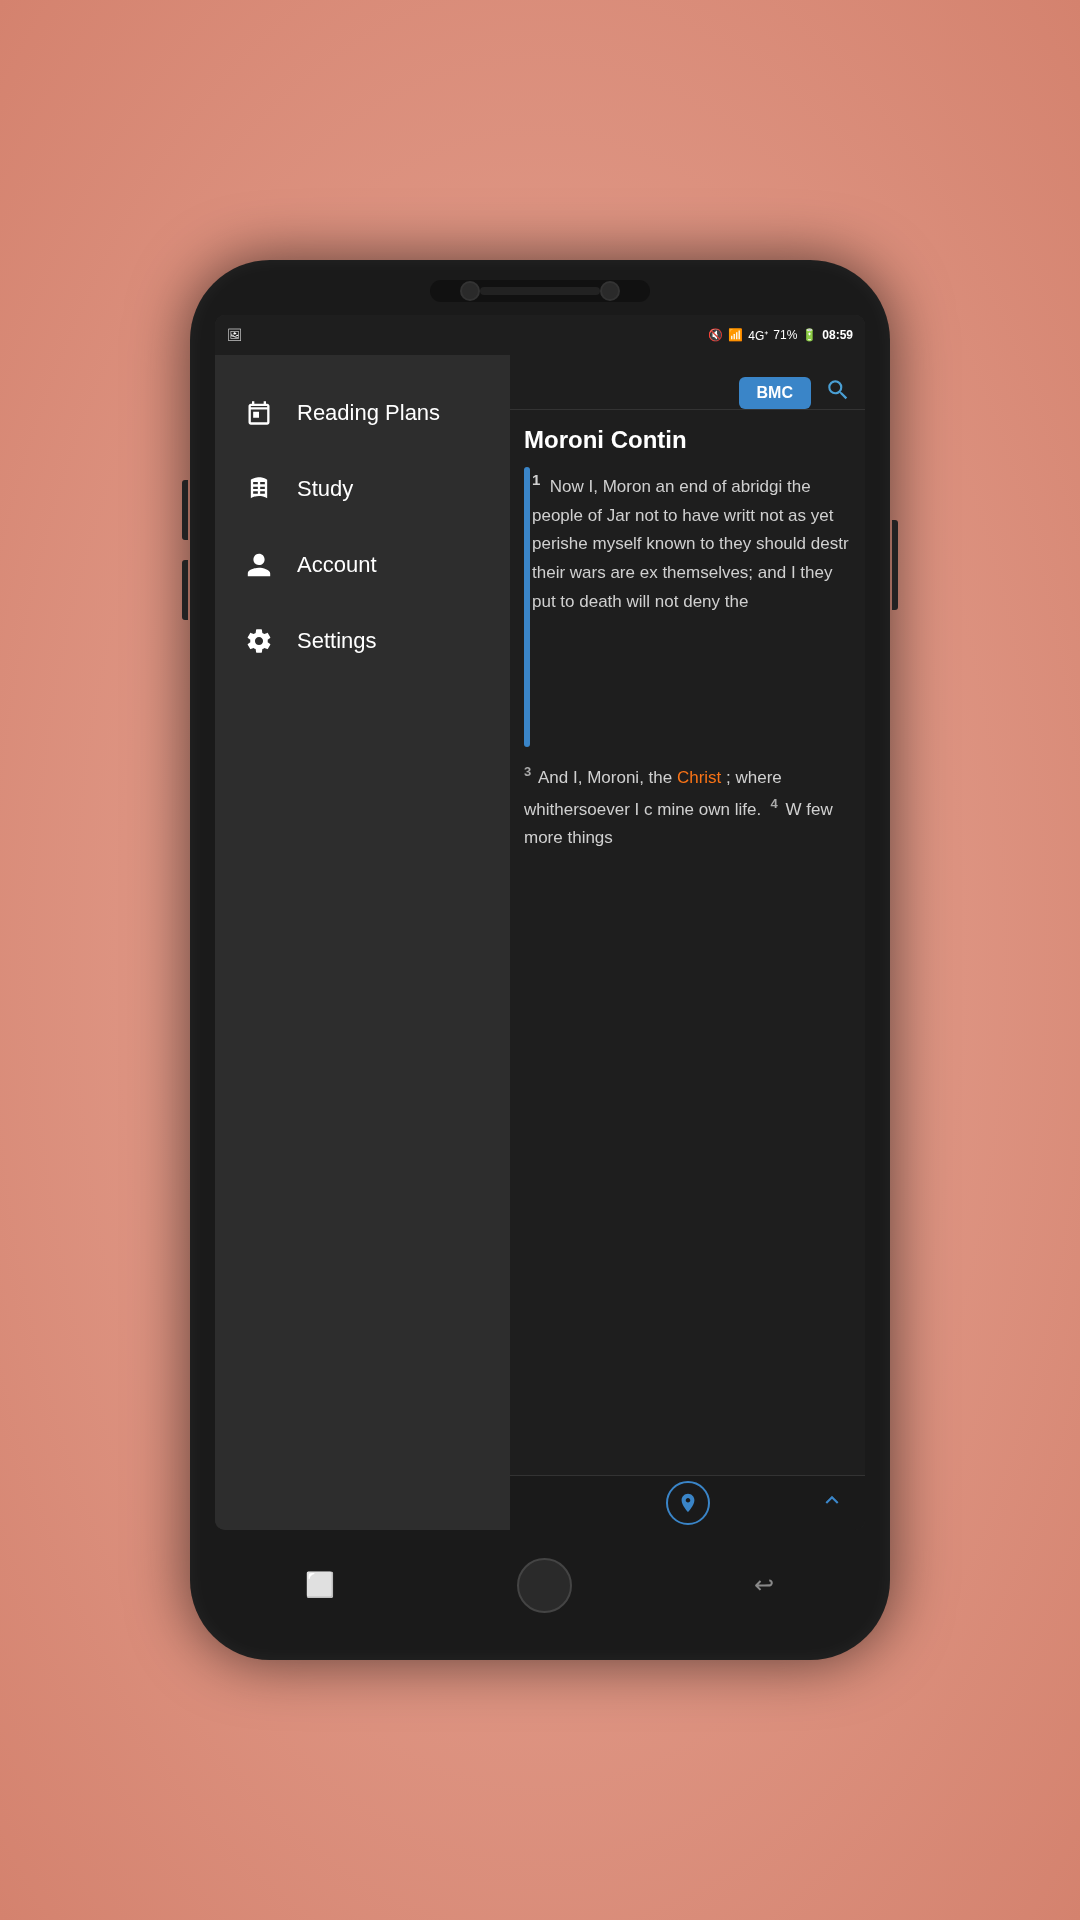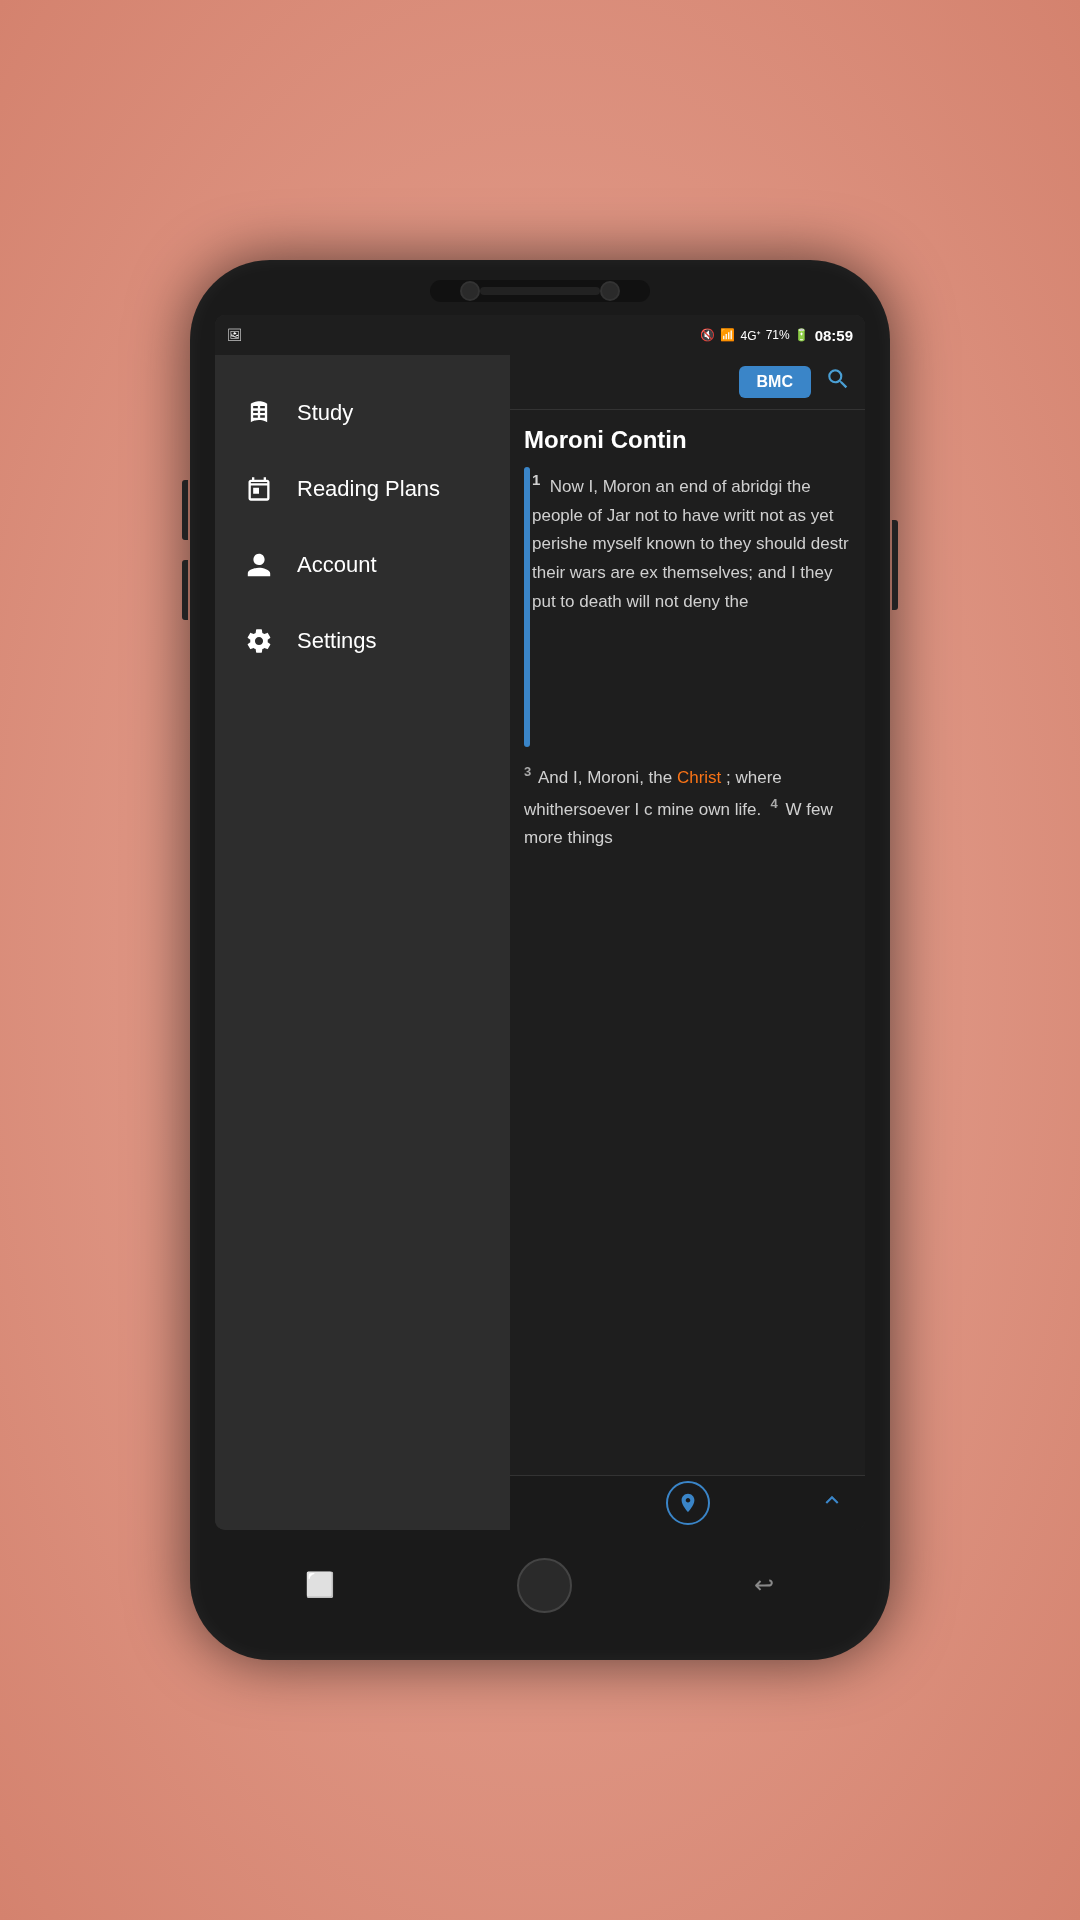--- a/index.html
+++ b/index.html
@@ -105,21 +105,21 @@
     .status-right {
       display: flex;
       align-items: center;
       gap: 5px;
       font-size: 11px;
     }
     .status-icon {
       font-size: 12px;
     }
     .time-display {
-      font-size: 15px;
+      font-size: 12px;
       font-weight: bold;
     }
 
     
     .screen-content {
       display: flex;
       height: calc(100% - 40px);
       position: relative;
     }
 
@@ -164,21 +164,21 @@
       background: #1e1e1e;
       display: flex;
       flex-direction: column;
       overflow: hidden;
     }
 
     .reading-toolbar {
       height: 55px;
       background: #1e1e1e;
       display: flex;
-      align-items: center;
+      align-items: flex-end;
       justify-content: flex-end;
       padding: 0 14px;
       gap: 14px;
       border-bottom: 1px solid #333;
     }
 
     .bmc-button {
       background: #3a85c8;
       color: white;
       border: none;
@@ -347,33 +347,33 @@
       </div>
     </div>
 
     <div class="screen-content">
 
       <div class="sidebar">
 
         <div class="nav-item">
           <div class="nav-icon">
             <svg class="icon-svg" viewBox="0 0 24 24" xmlns="http://www.w3.org/2000/svg">
-              <path d="M12 2C10.5 2 7 2.5 5 4v16c2-1.5 5-2 7-2s5 .5 7 2V4c-2-1.5-5.5-2-7-2zm-1 14H7v-2h4v2zm0-4H7v-2h4v2zm0-4H7V6h4v2zm6 8h-4v-2h4v2zm0-4h-4v-2h4v2zm0-4h-4V6h4v2z"></path>
-            </svg>
-          </div>
-          <span class="nav-label">Study</span>
+              <path d="M19 4h-1V2h-2v2H8V2H6v2H5C3.9 4 3 4.9 3 6v14c0 1.1.9 2 2 2h14c1.1 0 2-.9 2-2V6c0-1.1-.9-2-2-2zm0 16H5V9h14v11zm0-13H5V6h14v1zM7 11h5v5H7z"></path>
+            </svg>
+          </div>
+          <span class="nav-label">Reading Plans</span>
         </div>
 
         <div class="nav-item">
           <div class="nav-icon">
             <svg class="icon-svg" viewBox="0 0 24 24" xmlns="http://www.w3.org/2000/svg">
-              <path d="M19 4h-1V2h-2v2H8V2H6v2H5C3.9 4 3 4.9 3 6v14c0 1.1.9 2 2 2h14c1.1 0 2-.9 2-2V6c0-1.1-.9-2-2-2zm0 16H5V9h14v11zm0-13H5V6h14v1zM7 11h5v5H7z"></path>
-            </svg>
-          </div>
-          <span class="nav-label">Reading Plans</span>
+              <path d="M12 2C10.5 2 7 2.5 5 4v16c2-1.5 5-2 7-2s5 .5 7 2V4c-2-1.5-5.5-2-7-2zm-1 14H7v-2h4v2zm0-4H7v-2h4v2zm0-4H7V6h4v2zm6 8h-4v-2h4v2zm0-4h-4v-2h4v2zm0-4h-4V6h4v2z"></path>
+            </svg>
+          </div>
+          <span class="nav-label">Study</span>
         </div>
 
         <div class="nav-item">
           <div class="nav-icon">
             <svg class="icon-svg" viewBox="0 0 24 24" xmlns="http://www.w3.org/2000/svg">
               <path d="M12 12c2.7 0 4.8-2.1 4.8-4.8S14.7 2.4 12 2.4 7.2 4.5 7.2 7.2 9.3 12 12 12zm0 2.4c-3.2 0-9.6 1.6-9.6 4.8v2.4h19.2v-2.4c0-3.2-6.4-4.8-9.6-4.8z"></path>
             </svg>
           </div>
           <span class="nav-label">Account</span>
         </div>

